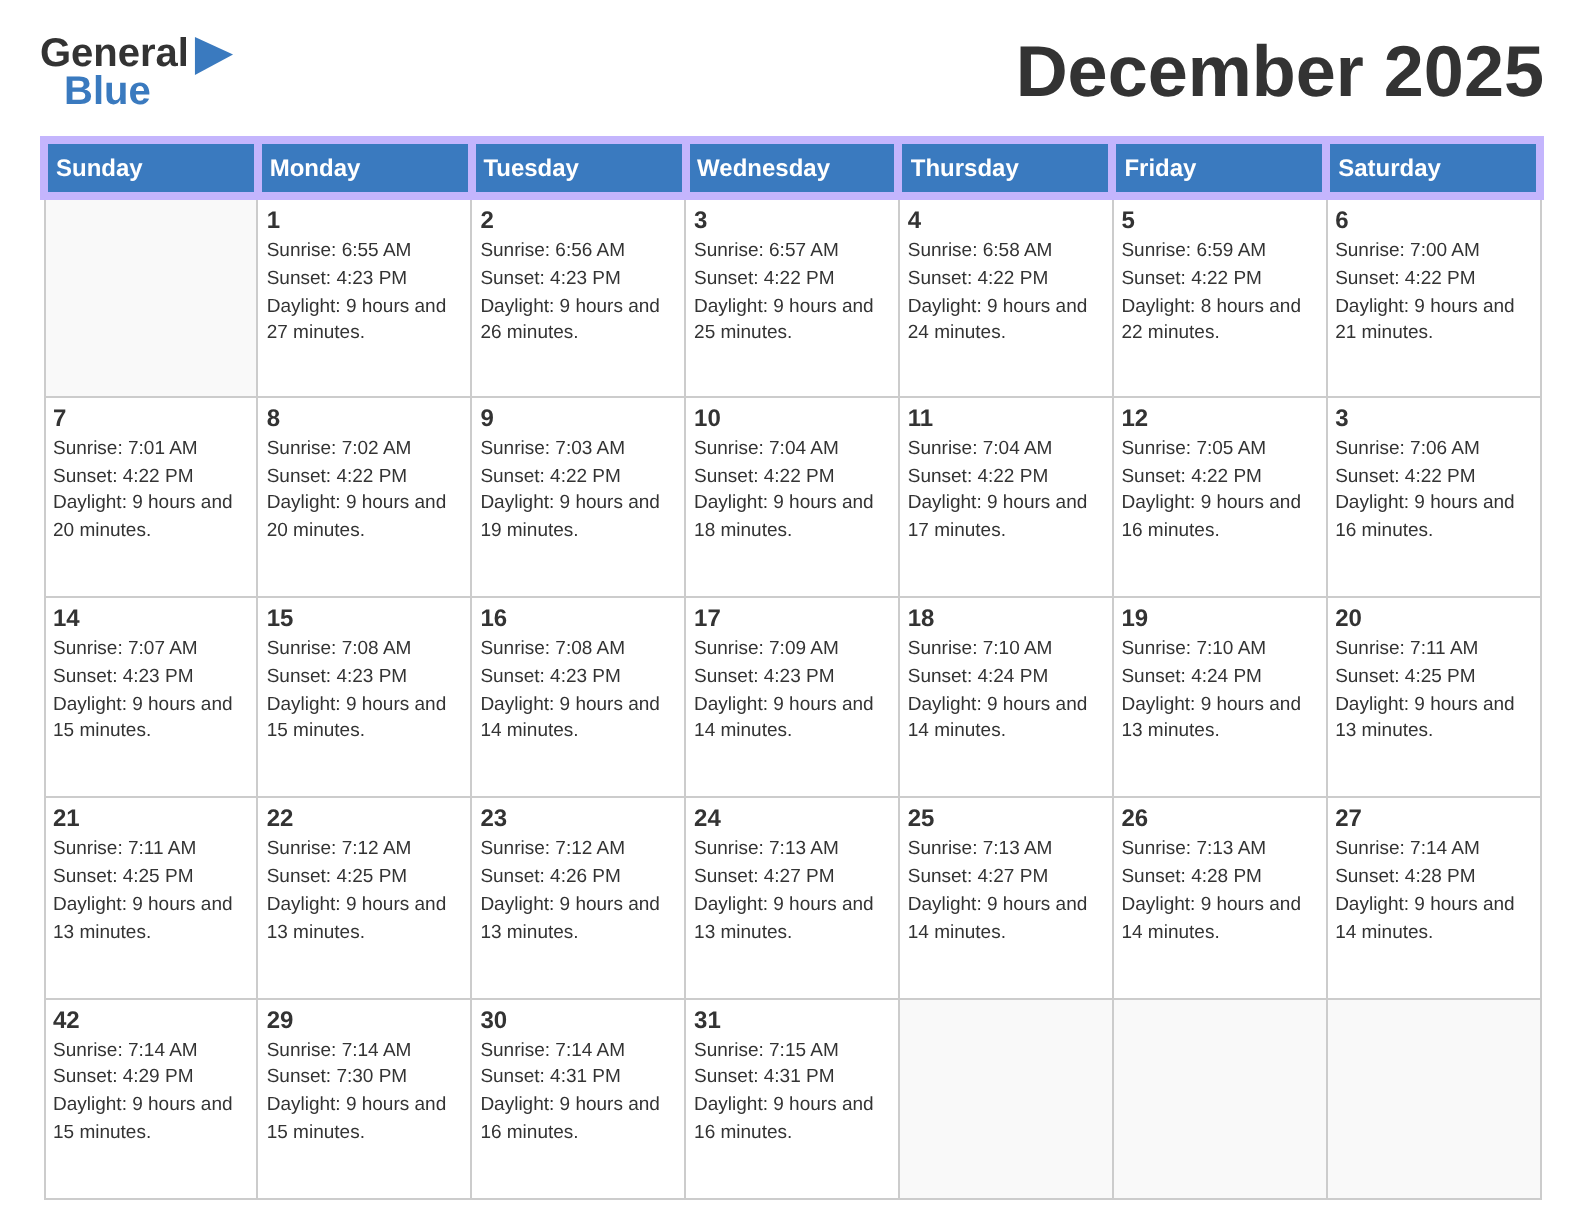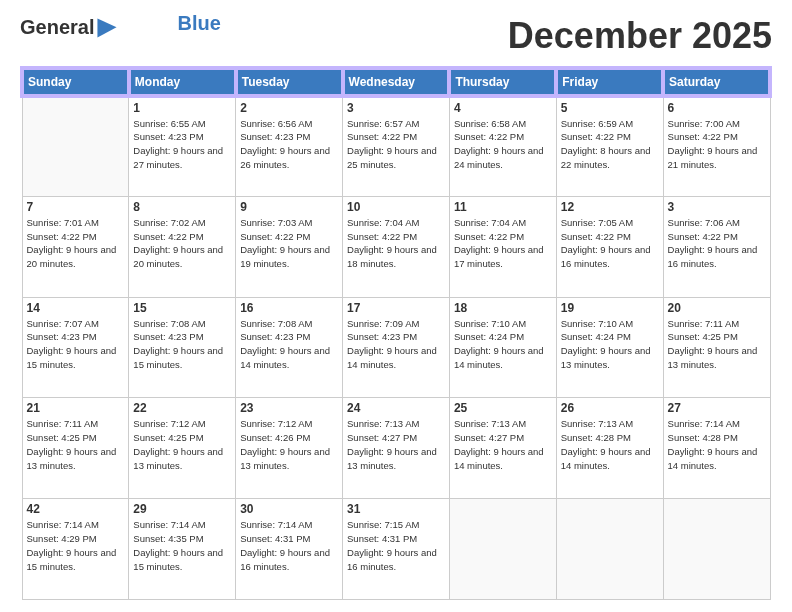--- a/index.html
+++ b/index.html
@@ -18,23 +18,22 @@
       flex-direction: column;
     }
     .header {
       display: flex;
       justify-content: space-between;
       align-items: flex-start;
       margin-bottom: 10px;
     }
     .logo {
       display: flex;
-      flex-direction: row;
+      flex-direction: column;
       align-items: flex-start;
-      gap: 47px;
     }
     .logo-text {
       display: flex;
       align-items: center;
       font-size: 20px;
       font-weight: bold;
     }
     .logo-general {
       color: #333;
     }
@@ -366,21 +365,21 @@
           <div class="day-info">
             <span>Sunrise: 7:14 AM</span><br>
             <span>Sunset: 4:29 PM</span><br>
             <span>Daylight: 9 hours and 15 minutes.</span>
           </div>
         </td>
           <td>
           <span class="day-number">29</span>
           <div class="day-info">
             <span>Sunrise: 7:14 AM</span><br>
-            <span>Sunset: 4:35 PM</span><br>
+            <span>Sunset: 7:30 PM</span><br>
             <span>Daylight: 9 hours and 15 minutes.</span>
           </div>
         </td>
           <td>
           <span class="day-number">30</span>
           <div class="day-info">
             <span>Sunrise: 7:14 AM</span><br>
             <span>Sunset: 4:31 PM</span><br>
             <span>Daylight: 9 hours and 16 minutes.</span>
           </div>

